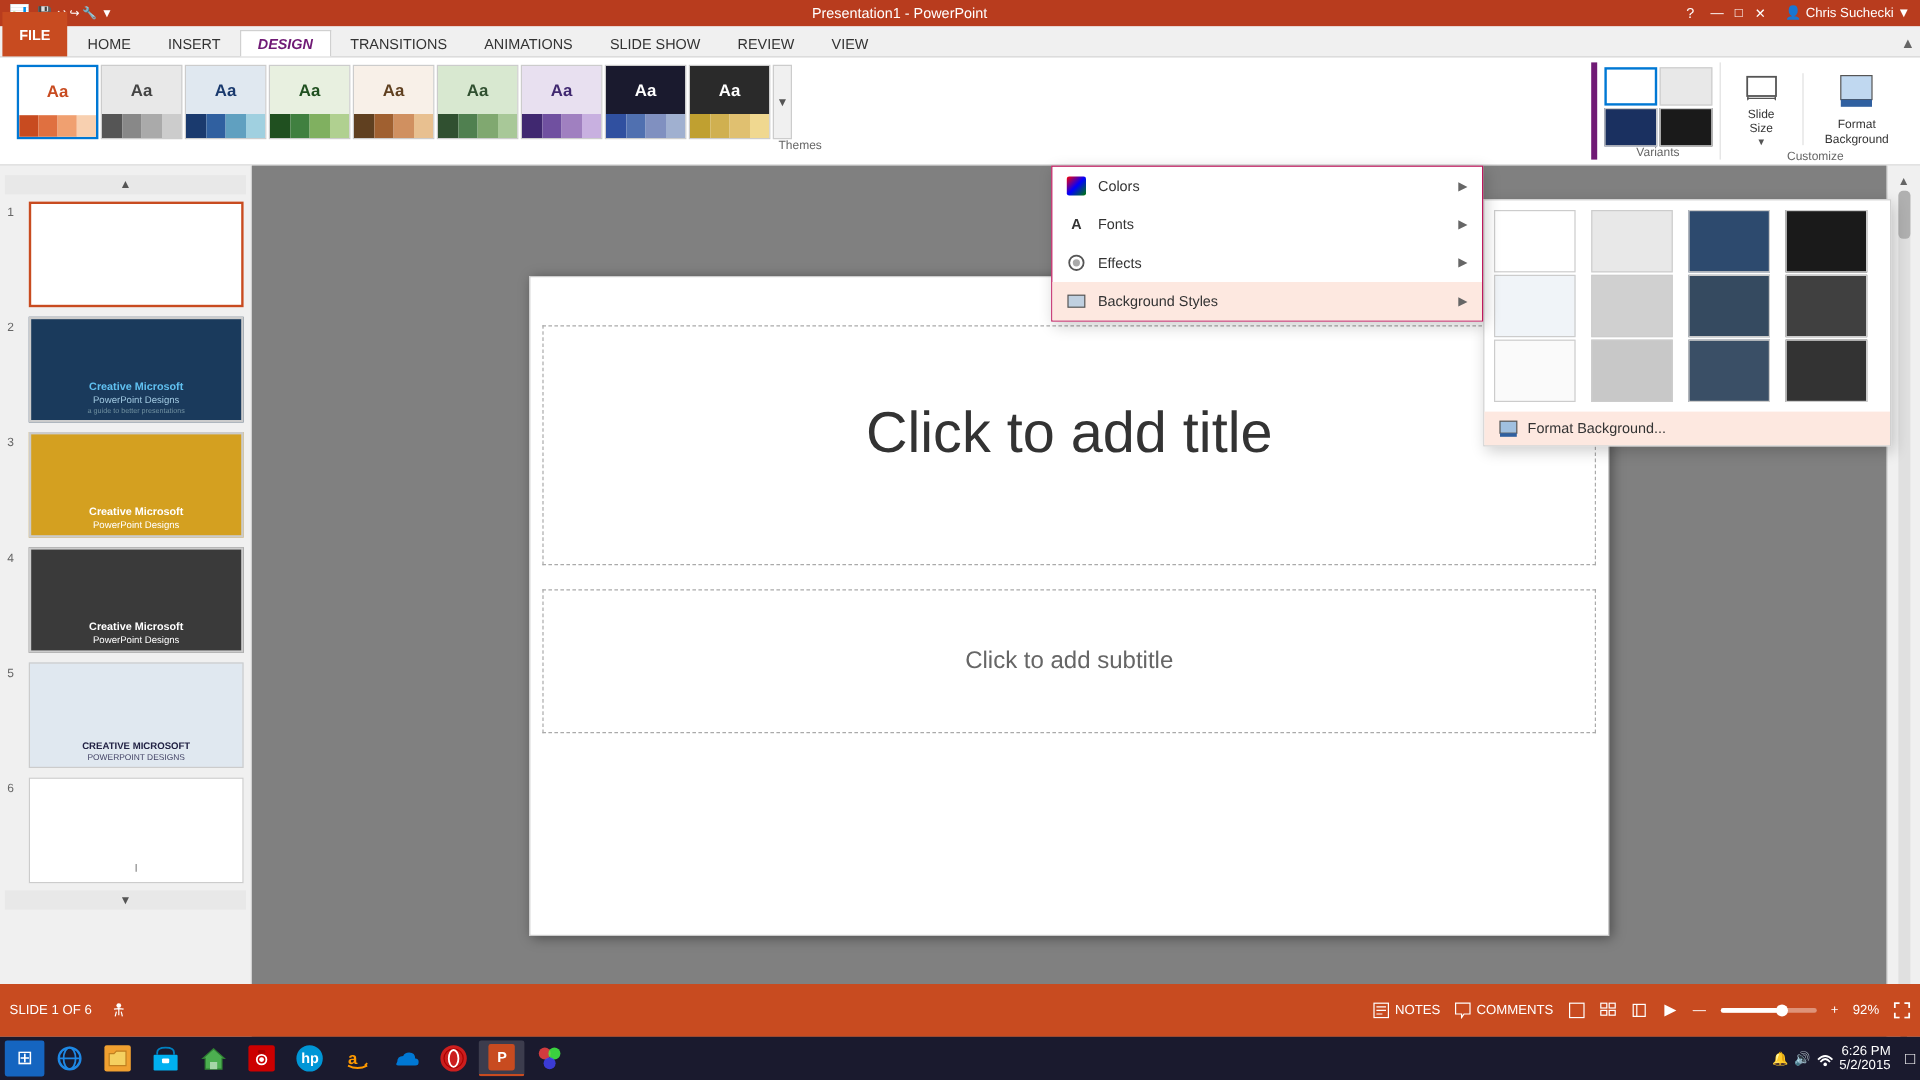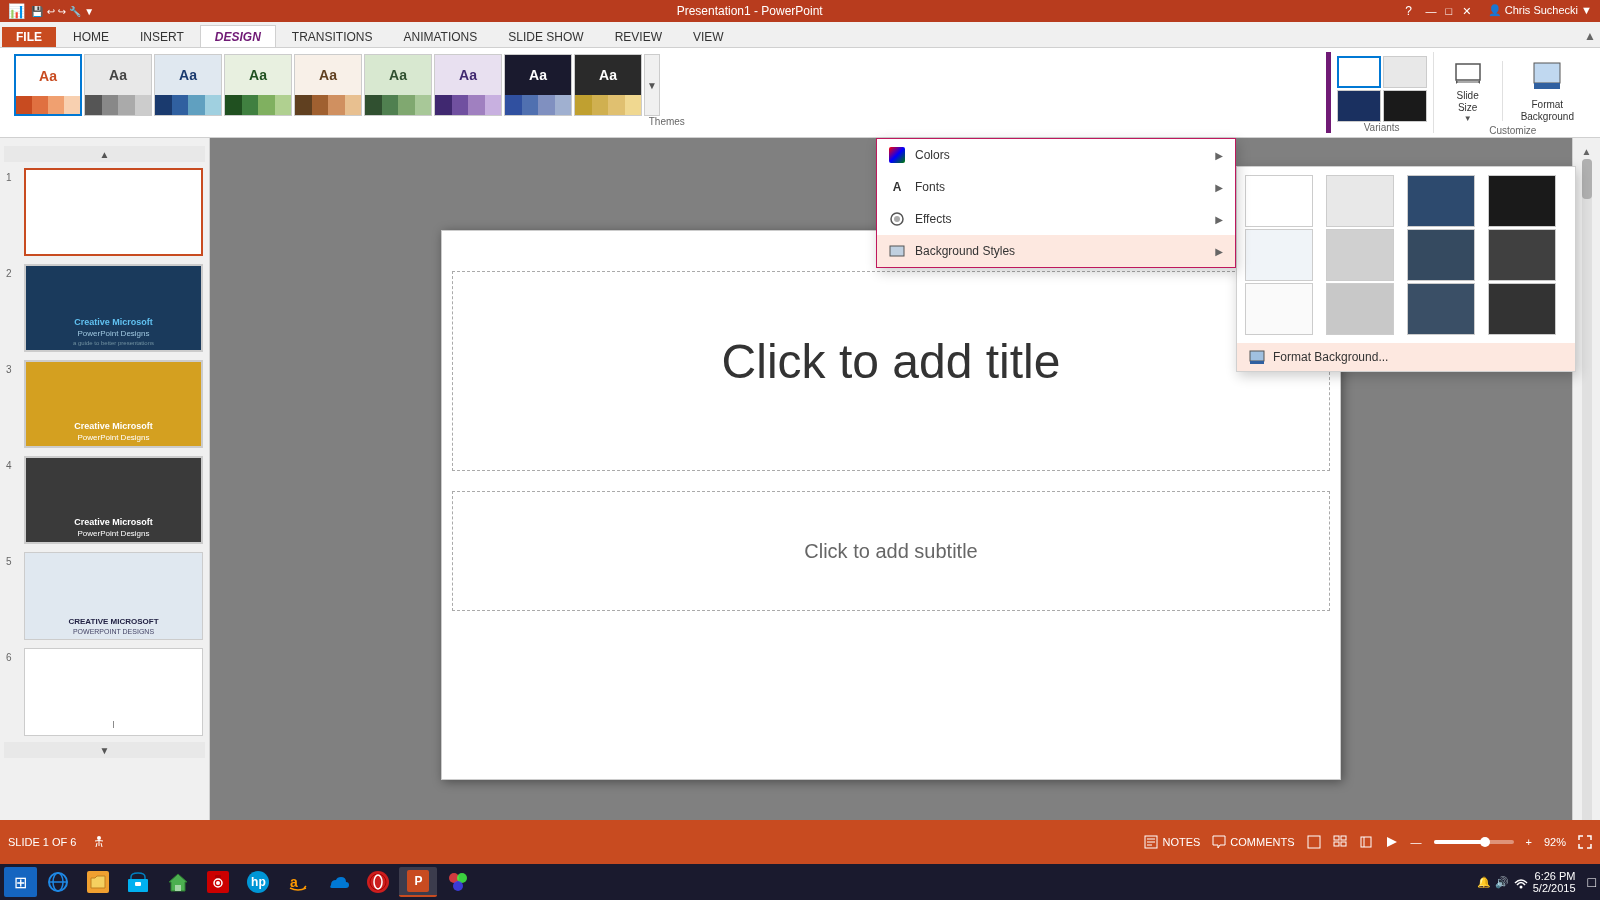--- a/index.html
+++ b/index.html
@@ -45,21 +45,21 @@
       background: white;
       border-color: #d0d0d0;
       color: #701a75;
       font-weight: 600;
       font-style: italic;
     }
     .tab-file {
       background: #c84b20;
       color: white;
       padding: 4px 14px;
-      height: 20px;
+      height: 37px;
       display: flex;
       align-items: center;
       font-weight: bold;
       font-size: 12px;
       cursor: pointer;
       margin-right: 2px;
     }
 
     
     #ribbon-content {

